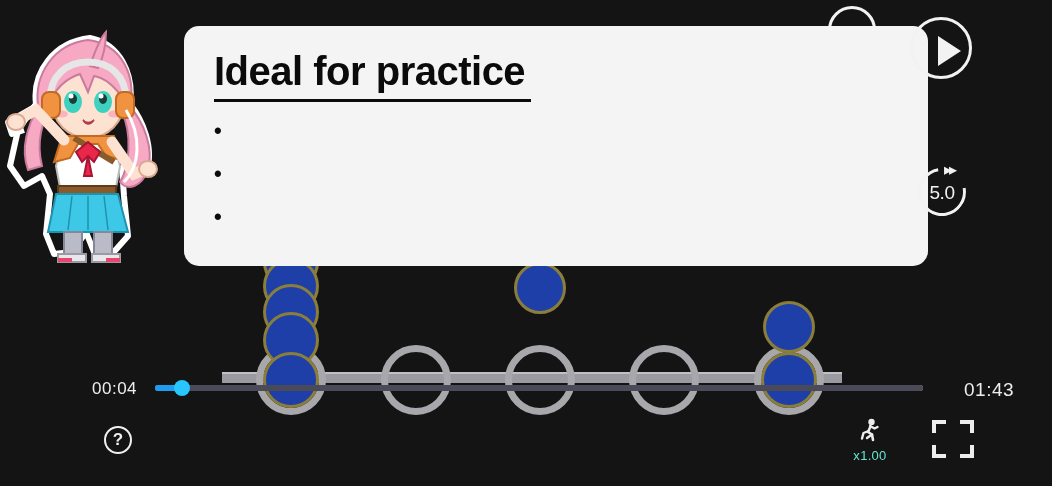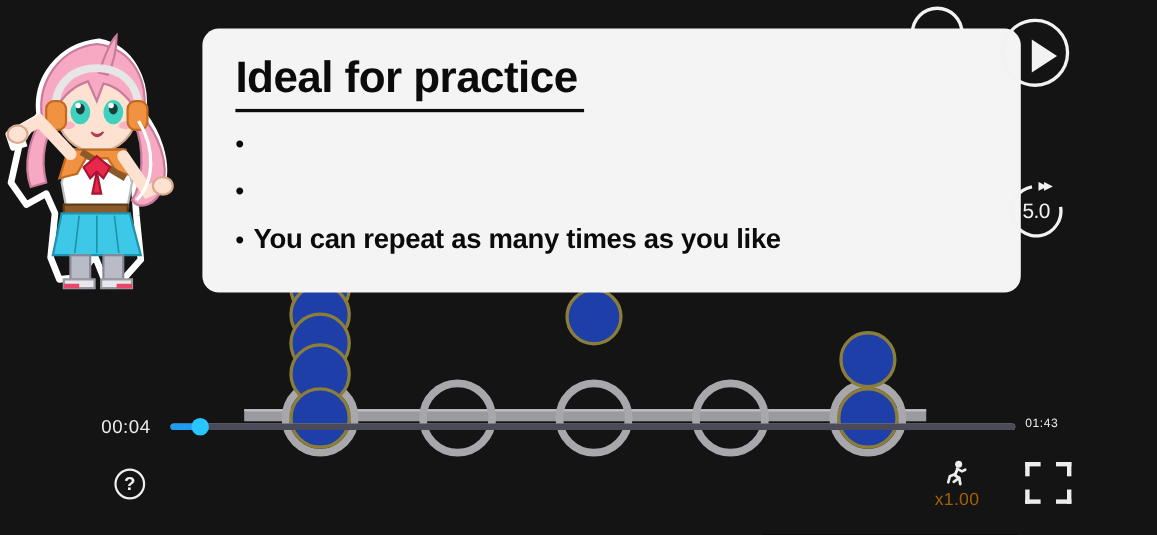--- a/index.html
+++ b/index.html
@@ -159,23 +159,23 @@
     position: absolute;
     left: 92px; top: 379px;
     width: 64px;
     text-align: left;
     color: #ededed;
     font-size: 17px;
     letter-spacing: 0.5px;
   }
   #time-total {
     position: absolute;
-    left: 932px; top: 379px;
+    left: 964px; top: 379px;
     color: #ededed;
-    font-size: 11px;
+    font-size: 19px;
     letter-spacing: 0.5px;
   }
   #seekbar {
     position: absolute;
     left: 155px; top: 385px;
     width: 768px;
     height: 6px;
   }
   #seek-track {
     position: absolute;
@@ -227,22 +227,22 @@
     width: 56px;
     text-align: center;
   }
   #speed-icon {
     display: block;
     margin: 0 auto 2px auto;
     width: 22px;
     height: 26px;
   }
   #speed-label {
-    color: #a16207;
-    font-size: 16px;
+    color: #5eead4;
+    font-size: 13px;
     letter-spacing: 0.3px;
   }
 
   #fullscreen-button {
     position: absolute;
     left: 932px; top: 420px;
     width: 42px; height: 38px;
   }
   #fullscreen-button i {
     position: absolute;
@@ -361,21 +361,20 @@
       <span id="card-title">Ideal for practice</span>
     </div>
     <div class="card-bullet">
       <span class="dot">•</span>
     </div>
     <div class="card-bullet">
       <span class="dot">•</span>
     </div>
     <div class="card-bullet">
       <span class="dot">•</span>
-      <span>You can repeat as many times as you like</span>
     </div>
   </div>
 
   <div id="play-button" class="round-btn">
     <div id="play-triangle"></div>
   </div>
 
   <div id="skip-forward-button">
     <div class="arc"></div>
     <div id="skip-chevrons">▸▸</div>

